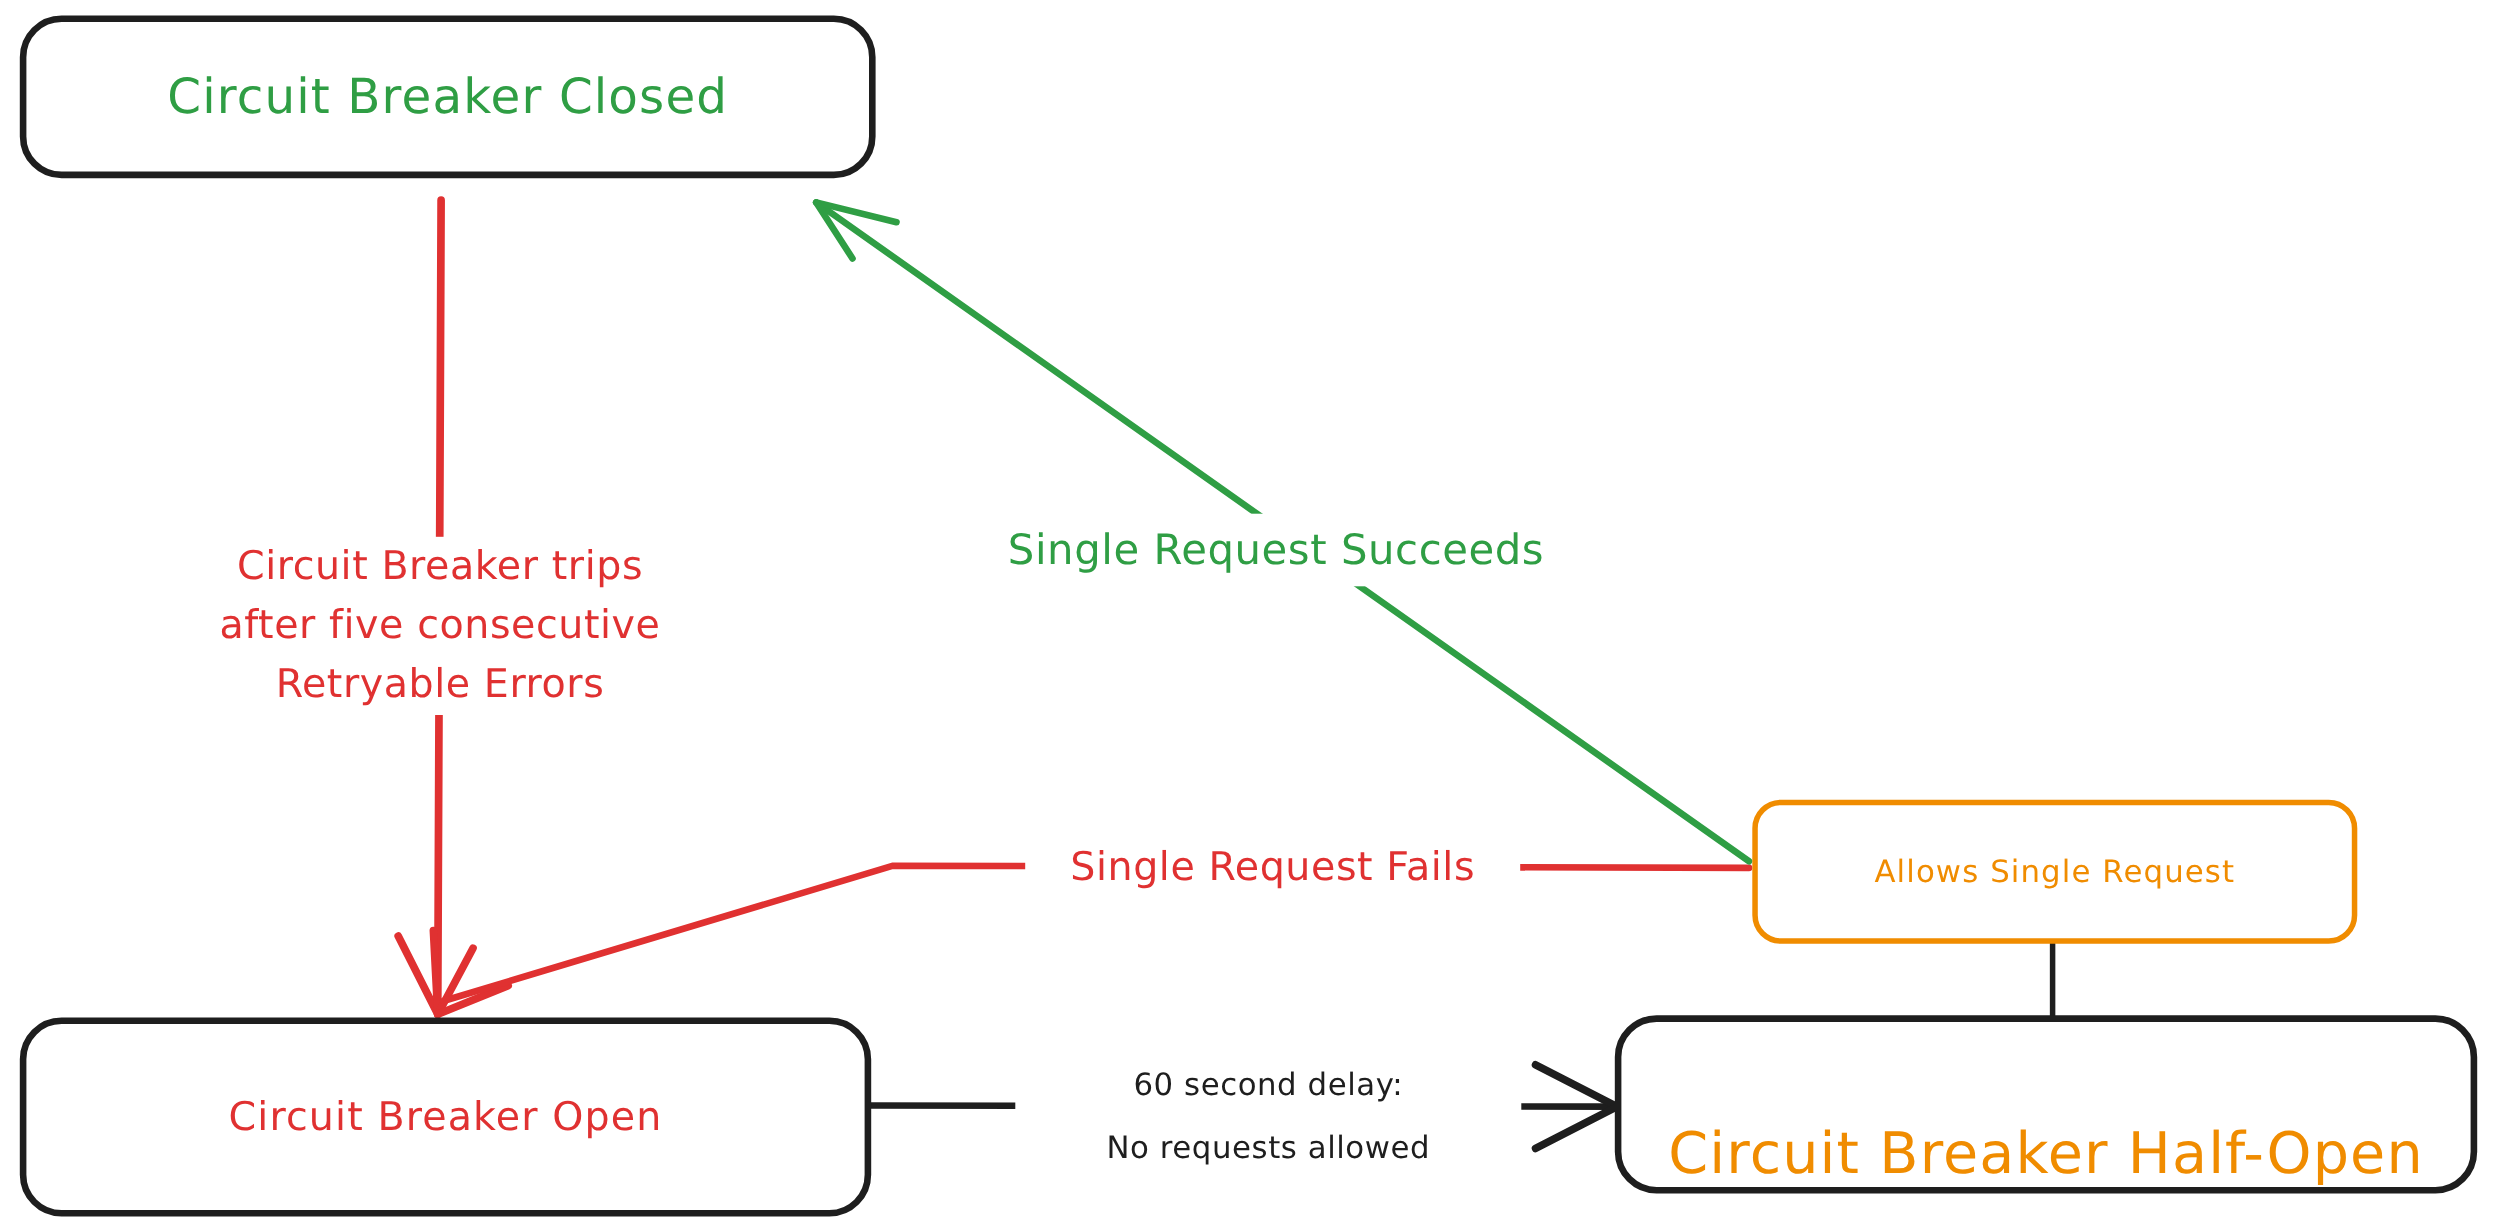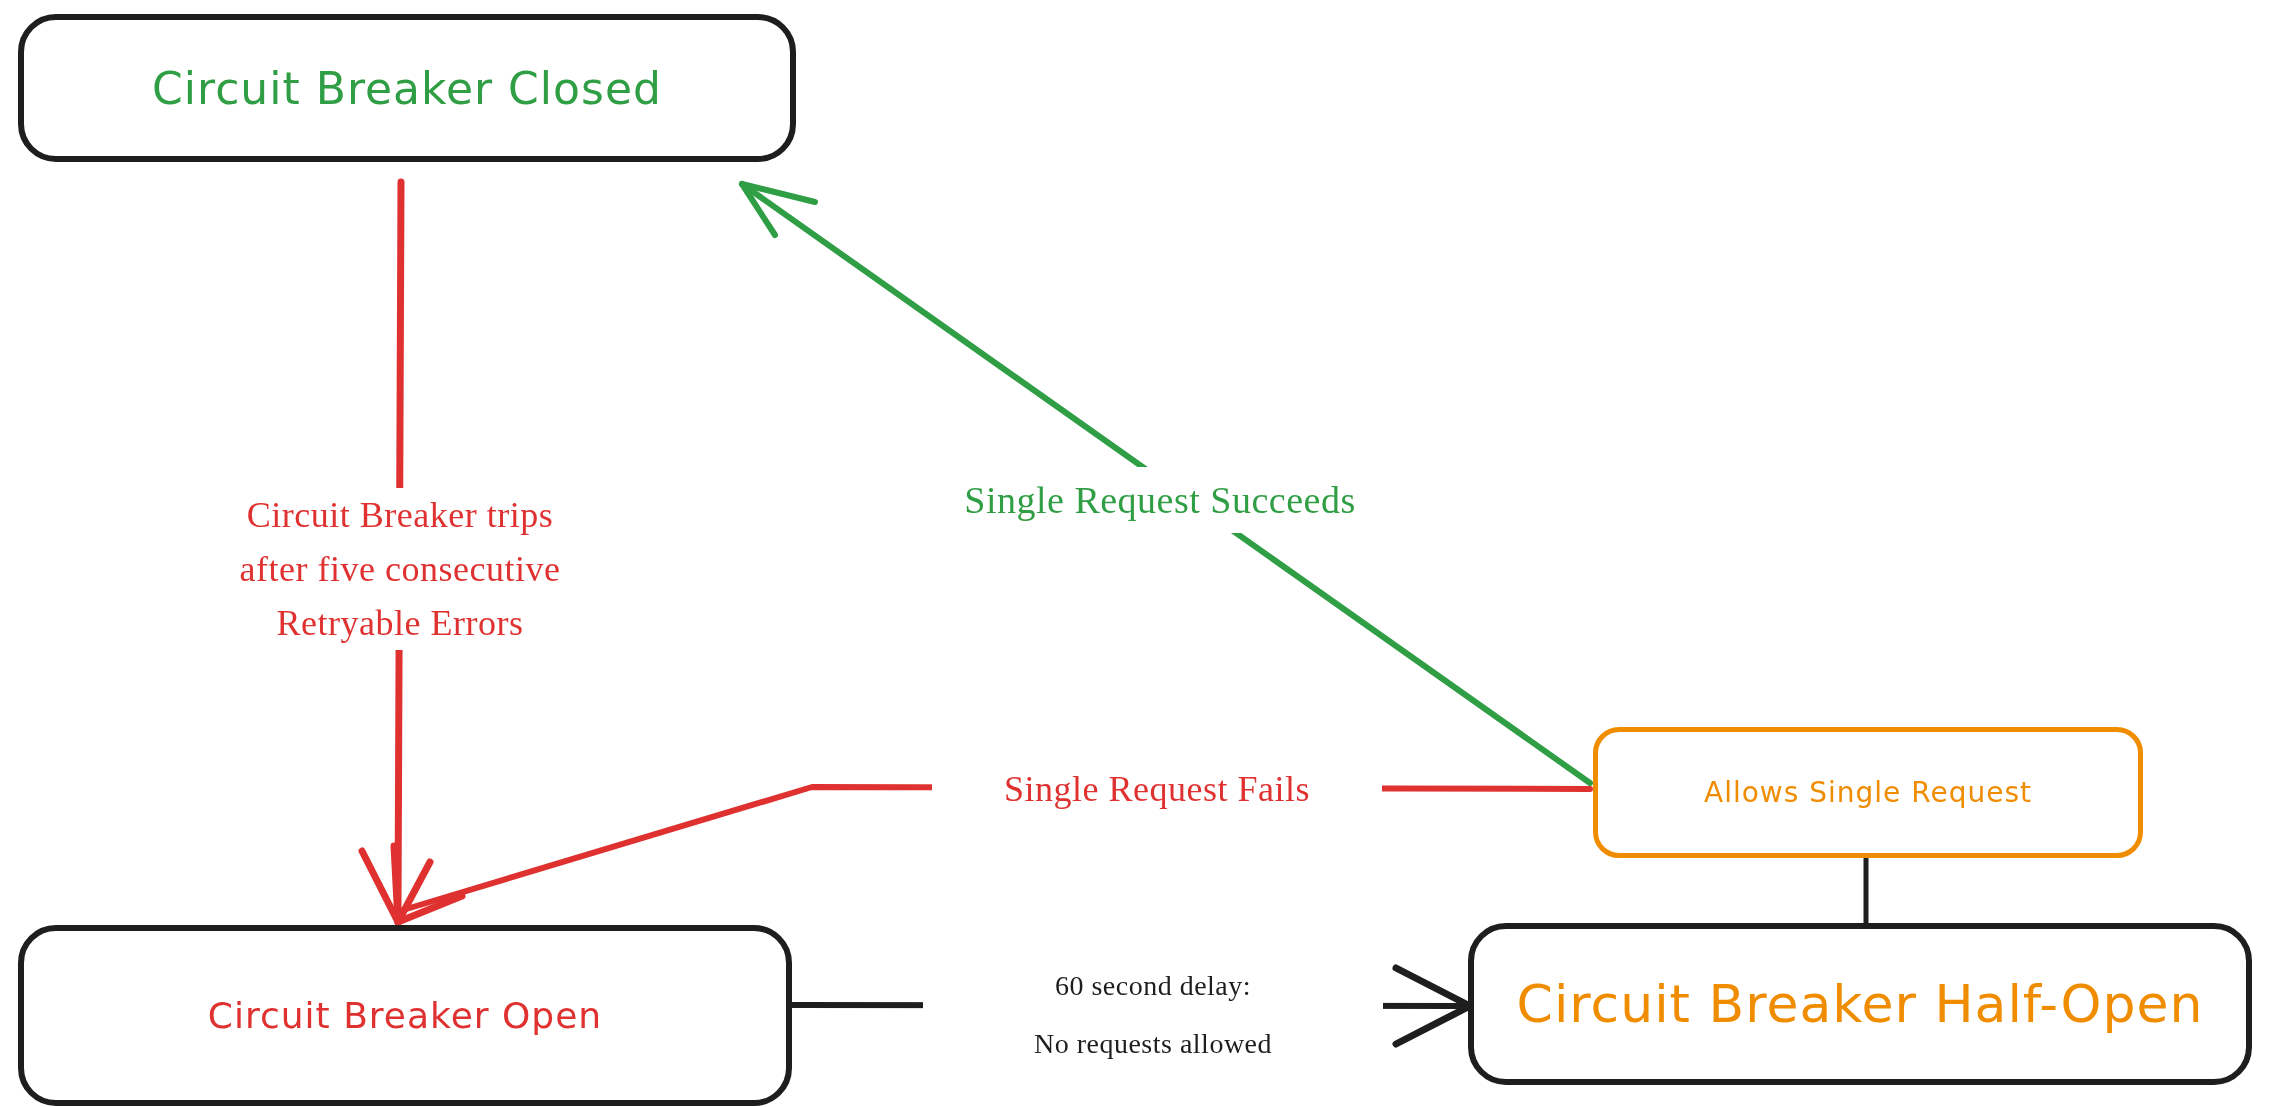--- a/index.html
+++ b/index.html
@@ -19,39 +19,38 @@
   .stroke-green{stroke:var(--green); fill:none; stroke-linecap:round; stroke-linejoin:round;}
   .stroke-ink{stroke:var(--ink); fill:none; stroke-linecap:round; stroke-linejoin:round;}
 
   
   .edge-label{
     position:absolute; z-index:2;
     display:flex; align-items:center; justify-content:center;
     text-align:center; background:var(--bg);
     white-space:pre-line; font-weight:500;
     letter-spacing:0.5px;
-    font-family:Liberation Serif, serif;
   }
   .lbl-trips   {left:165px; top:488px; width:470px; height:162px; color:var(--red);   font-size:36px; line-height:54px;}
   .lbl-succeeds{left:880px; top:467px; width:560px; height:66px;  color:var(--green); font-size:38px; line-height:44px;}
   .lbl-fails   {left:932px; top:757px; width:450px; height:64px;  color:var(--red);   font-size:36px; line-height:42px;}
   .lbl-delay   {left:923px; top:957px; width:460px; height:116px; color:var(--ink);   font-size:28px; line-height:58px;}
 
   
   .node{
     position:absolute; z-index:3;
     display:flex; align-items:center; justify-content:center;
     background:var(--bg);
     border:6px solid var(--ink);
     border-radius:38px;
     text-align:center; font-weight:500; letter-spacing:1px;
   }
   .node-closed   {left:18px;   top:14px;  width:778px; height:148px; color:var(--green);  font-size:44px;}
   .node-open     {left:18px;   top:925px; width:774px; height:181px; color:var(--red);    font-size:36px;}
-  .node-halfopen {left:1468px; top:923px; width:784px; height:162px; color:var(--orange); font-size:52px;}
+  .node-halfopen {left:1468px; top:923px; width:784px; height:162px; color:var(--orange); font-size:52px;align-items:flex-end;}
   .node-allows{
     left:1593px; top:727px; width:550px; height:131px;
     border:5px solid var(--orange); border-radius:26px;
     color:var(--orange); font-size:28px;
   }
 </style>
 </head>
 <body>
 
 <div class="canvas">

